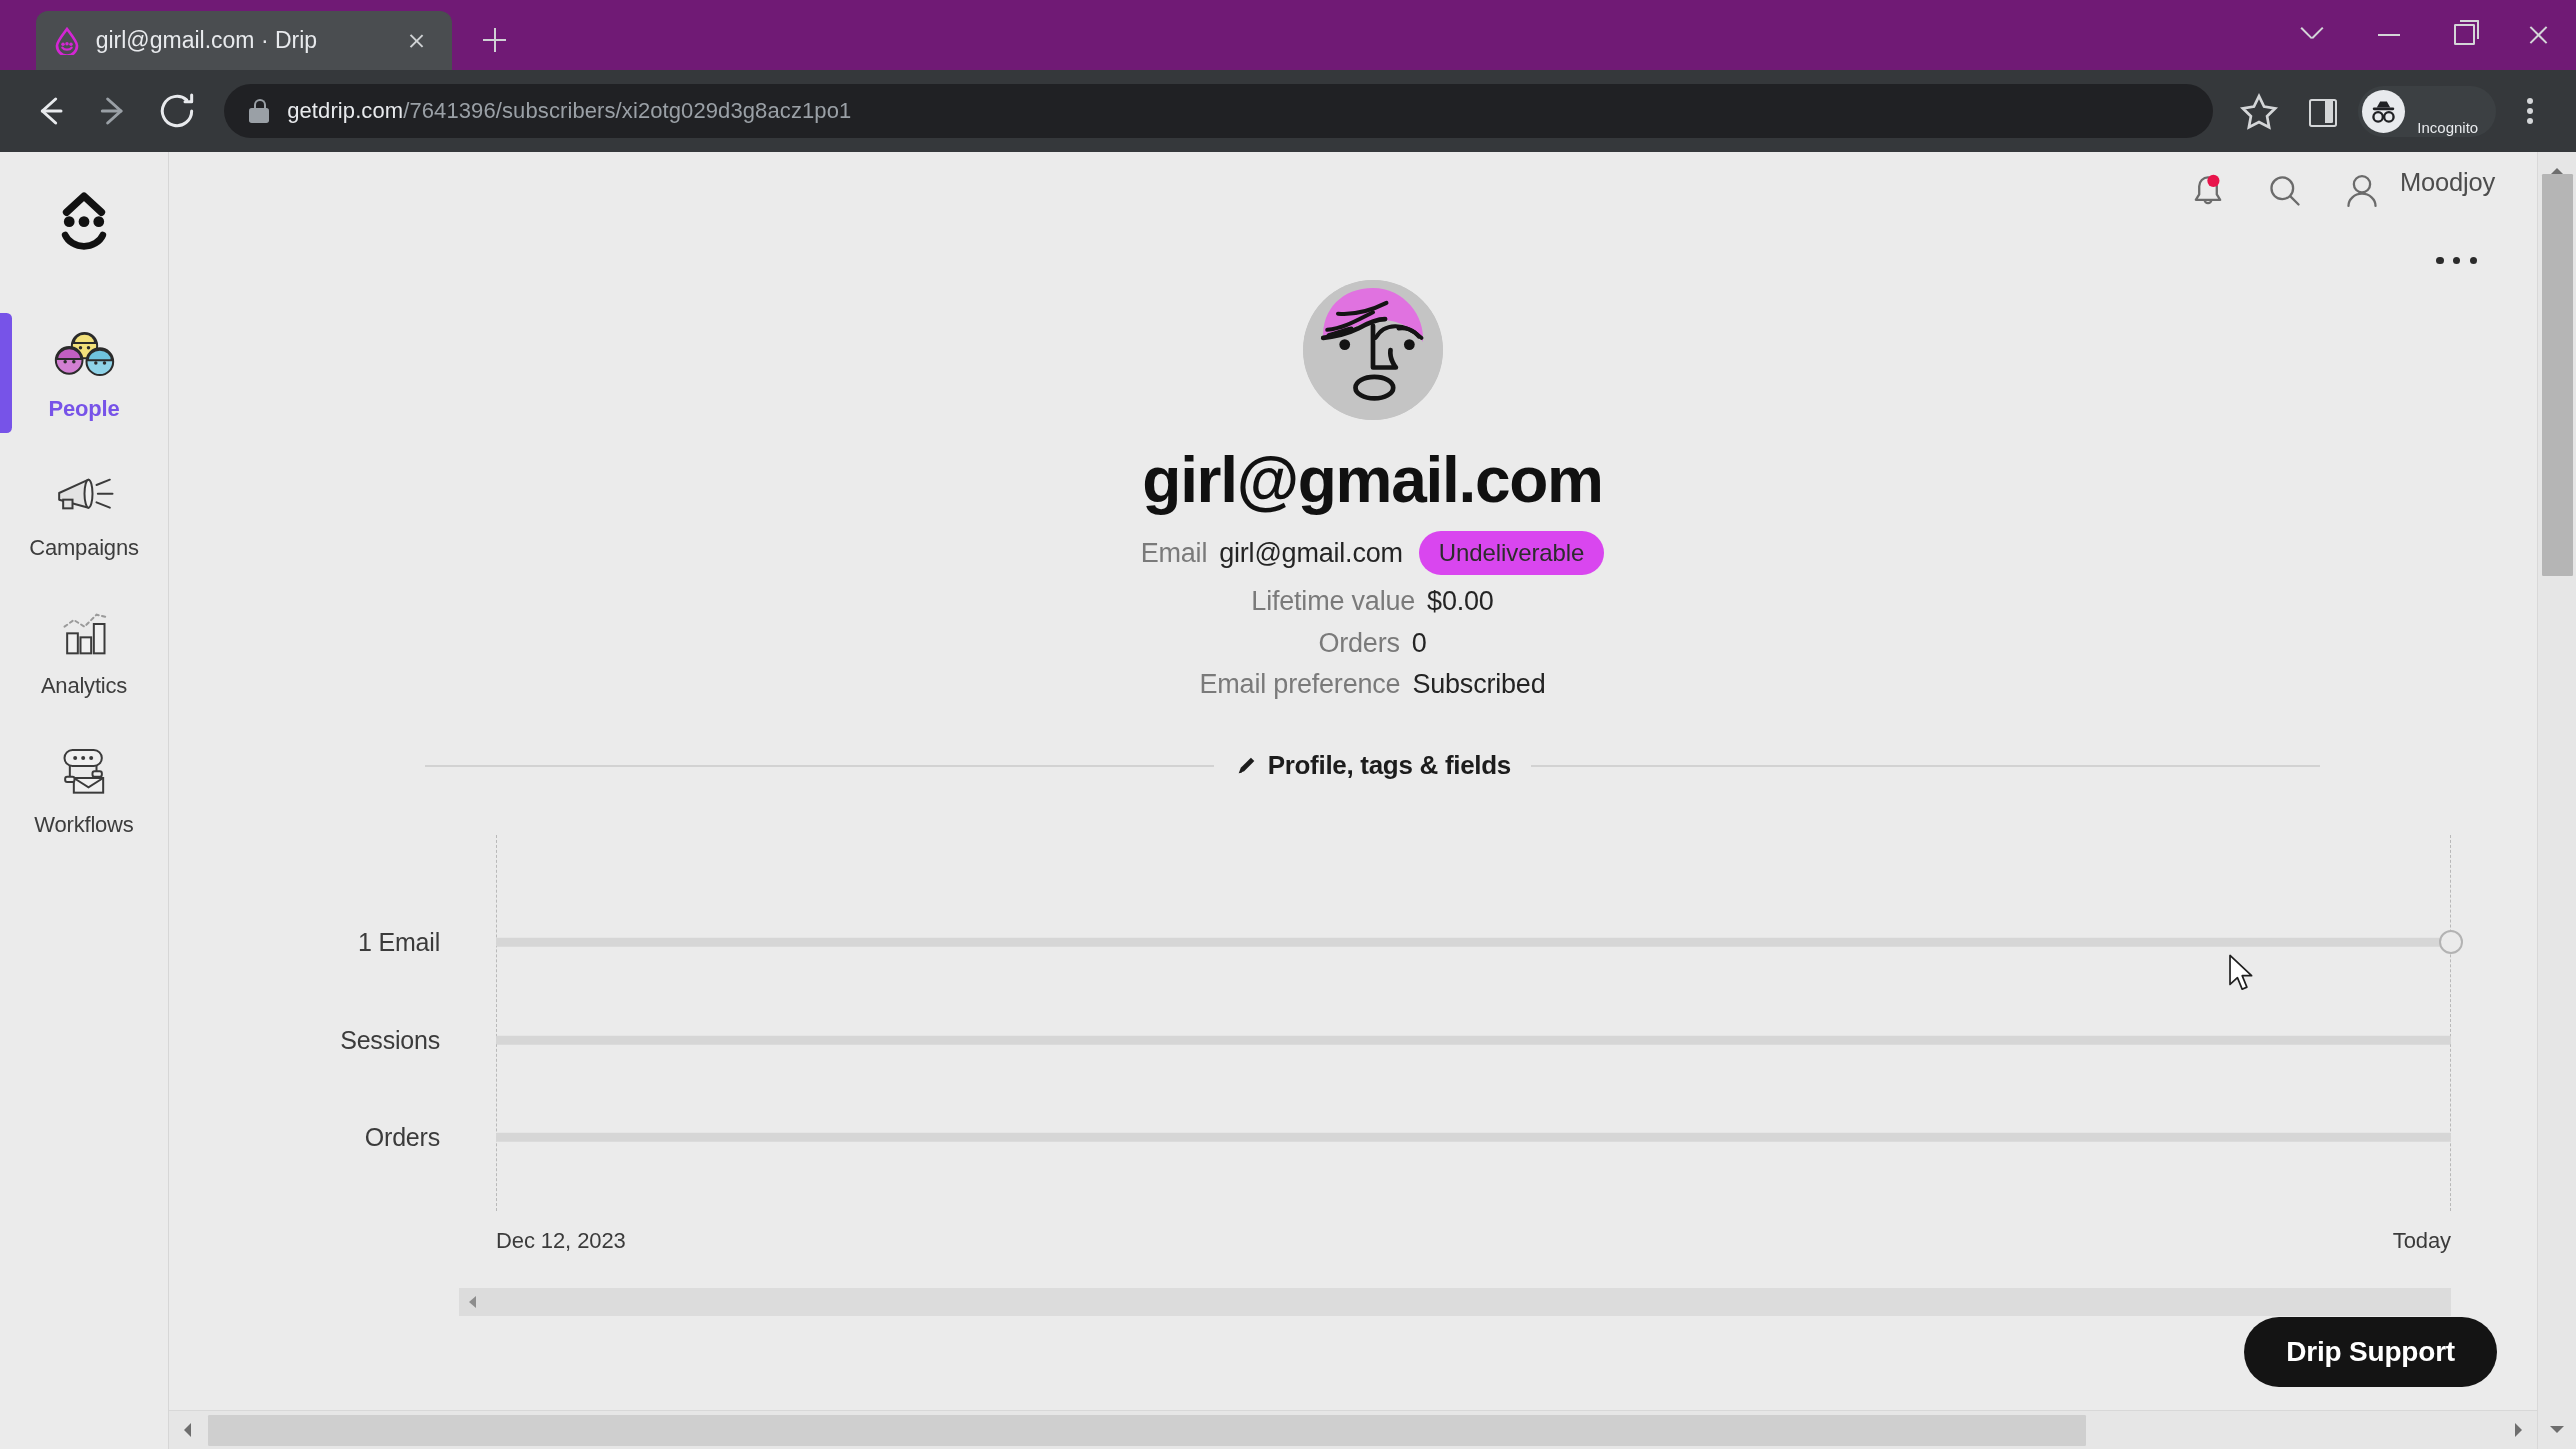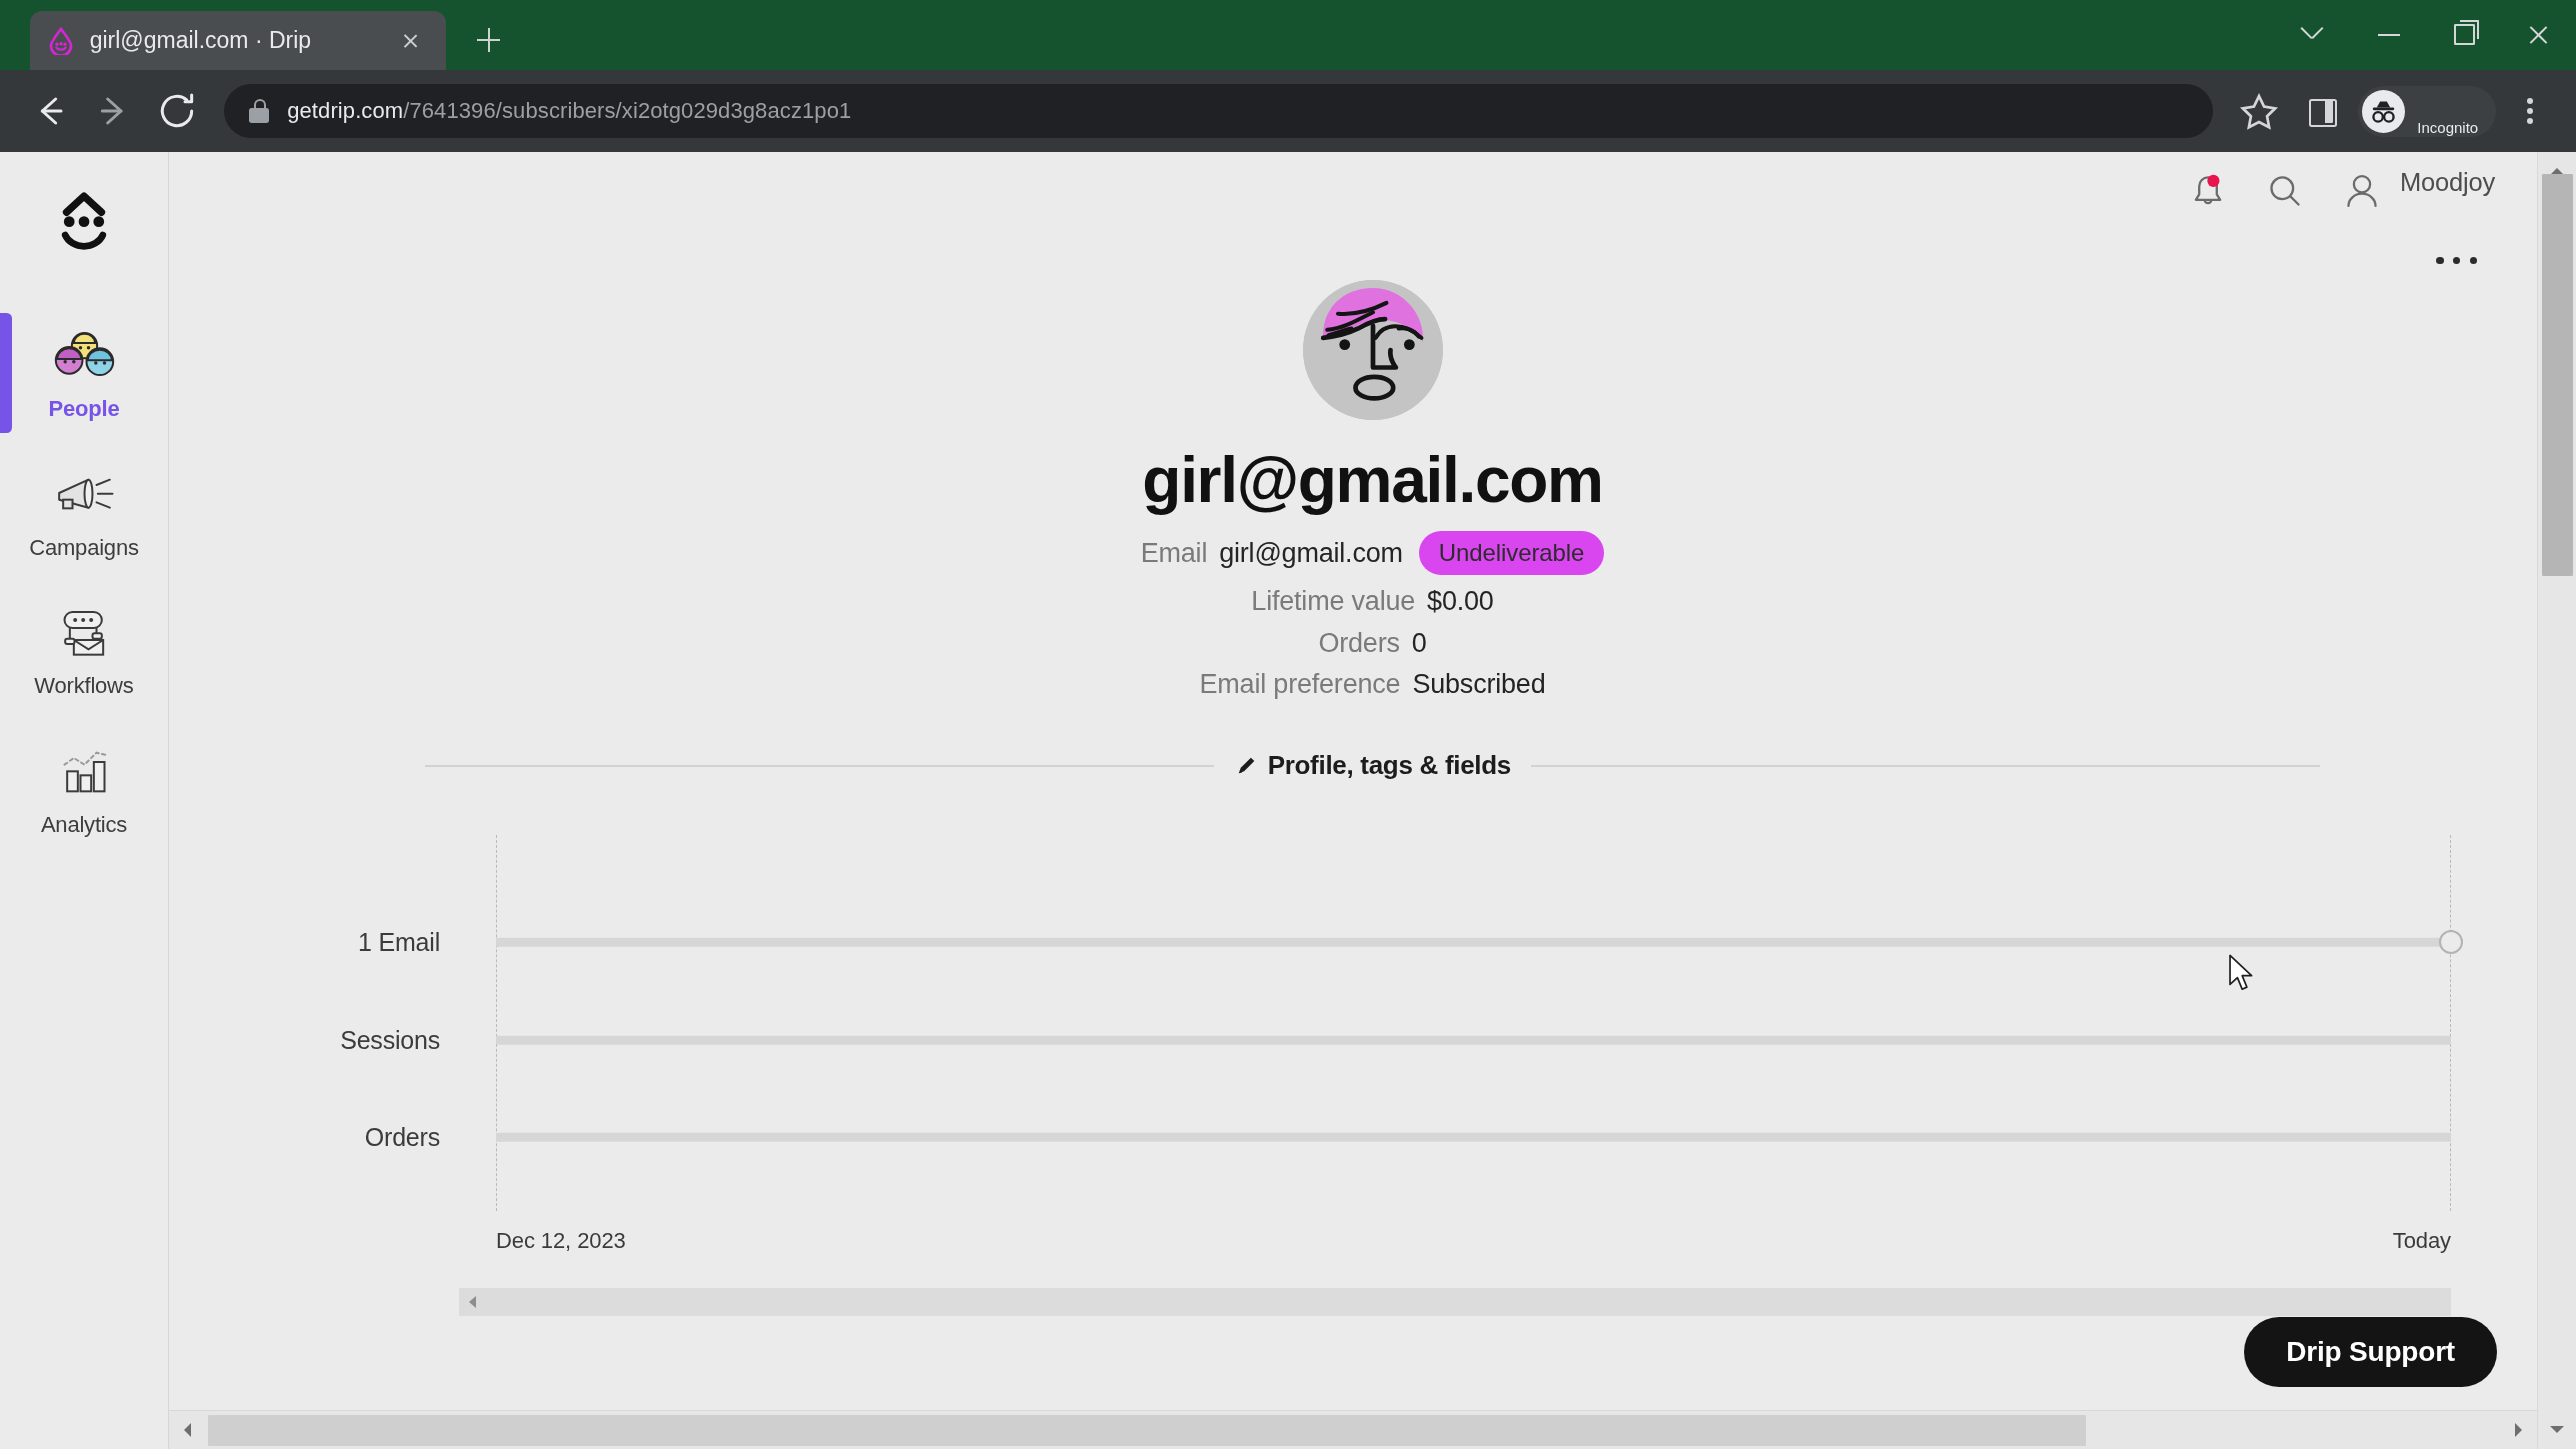--- a/index.html
+++ b/index.html
@@ -7,22 +7,22 @@
     width: 2576px; height: 1449px;
     overflow: hidden;
     font-family: "Liberation Sans", sans-serif;
     background: #ebebeb;
   }
 
   
   .browser { width: 2576px; height: 1449px; display: flex; flex-direction: column; background:#2f3133; }
 
   .tabstrip {
-    height: 70px; background:#14532d; display:flex; align-items:flex-end;
-    position:relative; flex: 0 0 70px;
+    height: 70px; background:#701a75; display:flex; align-items:flex-end;
+    position:relative; flex: 0 0 70px; padding-left: 6px;
   }
   .tab {
     margin-left: 29.5px; width: 416px; height: 59px; background:#4a4d50;
     border-radius: 12px 12px 0 0; display:flex; align-items:center;
     padding: 0 17.4px; position:relative;
   }
   .tab-favicon { width:28px; height:28px; flex:0 0 28px; position:relative; }
   .tab-title {
     flex:1; color:#e8eaed; font-size:23px; margin-left:14.8px;
     white-space:nowrap; overflow:hidden; text-overflow:ellipsis;
@@ -397,44 +397,44 @@
             <ellipse cx="62" cy="43" rx="6" ry="21" fill="#f0f0f0" stroke="#3b3b3b" stroke-width="3"></ellipse>
             <path d="M74 30 L94 22 M76 43 L98 43 M74 56 L94 64" stroke="#3b3b3b" stroke-width="3" stroke-linecap="round"></path>
           </svg>
         </span>
         <span class="nav-label">Campaigns</span>
       </div>
 
       <div class="nav-item">
         <span class="nav-icon">
           <svg width="75" height="60" viewBox="0 0 112 90">
+            <rect x="30" y="44" width="16" height="30" fill="#f0f0f0" stroke="#3b3b3b" stroke-width="3"></rect>
+            <rect x="50" y="50" width="16" height="24" fill="#f0f0f0" stroke="#3b3b3b" stroke-width="3"></rect>
+            <rect x="70" y="30" width="16" height="44" fill="#f0f0f0" stroke="#3b3b3b" stroke-width="3"></rect>
+            <path d="M26 34 L40 24 L56 34 L74 16 L90 20" fill="none" stroke="#9a9a9a" stroke-width="3" stroke-dasharray="5 5" stroke-linecap="round"></path>
+          </svg>
+        </span>
+        <span class="nav-label">Analytics</span>
+      </div>
+
+      <div class="nav-item">
+        <span class="nav-icon">
+          <svg width="75" height="60" viewBox="0 0 112 90">
             <rect x="26" y="12" width="56" height="24" rx="12" fill="#f0f0f0" stroke="#3b3b3b" stroke-width="3"></rect>
             <circle cx="42" cy="24" r="3" fill="#3b3b3b"></circle>
             <circle cx="54" cy="24" r="3" fill="#3b3b3b"></circle>
             <circle cx="66" cy="24" r="3" fill="#3b3b3b"></circle>
             <path d="M34 36 L34 54 M74 36 L74 48" fill="none" stroke="#3b3b3b" stroke-width="3"></path>
             <rect x="40" y="54" width="44" height="22" fill="#f0f0f0" stroke="#3b3b3b" stroke-width="3"></rect>
             <path d="M40 54 L62 68 L84 54" fill="none" stroke="#3b3b3b" stroke-width="3"></path>
             <rect x="27" y="52" width="14" height="8" rx="3" fill="#f0f0f0" stroke="#3b3b3b" stroke-width="3"></rect>
             <rect x="68" y="44" width="14" height="8" rx="3" fill="#f0f0f0" stroke="#3b3b3b" stroke-width="3"></rect>
           </svg>
         </span>
         <span class="nav-label">Workflows</span>
-      </div>
-
-      <div class="nav-item">
-        <span class="nav-icon">
-          <svg width="75" height="60" viewBox="0 0 112 90">
-            <rect x="30" y="44" width="16" height="30" fill="#f0f0f0" stroke="#3b3b3b" stroke-width="3"></rect>
-            <rect x="50" y="50" width="16" height="24" fill="#f0f0f0" stroke="#3b3b3b" stroke-width="3"></rect>
-            <rect x="70" y="30" width="16" height="44" fill="#f0f0f0" stroke="#3b3b3b" stroke-width="3"></rect>
-            <path d="M26 34 L40 24 L56 34 L74 16 L90 20" fill="none" stroke="#9a9a9a" stroke-width="3" stroke-dasharray="5 5" stroke-linecap="round"></path>
-          </svg>
-        </span>
-        <span class="nav-label">Analytics</span>
       </div>
 
       <div class="nav-spacer"></div>
 
     </nav>
 
     <main class="content">
 
       <header class="app-header">
         <span class="hdr-icon">

